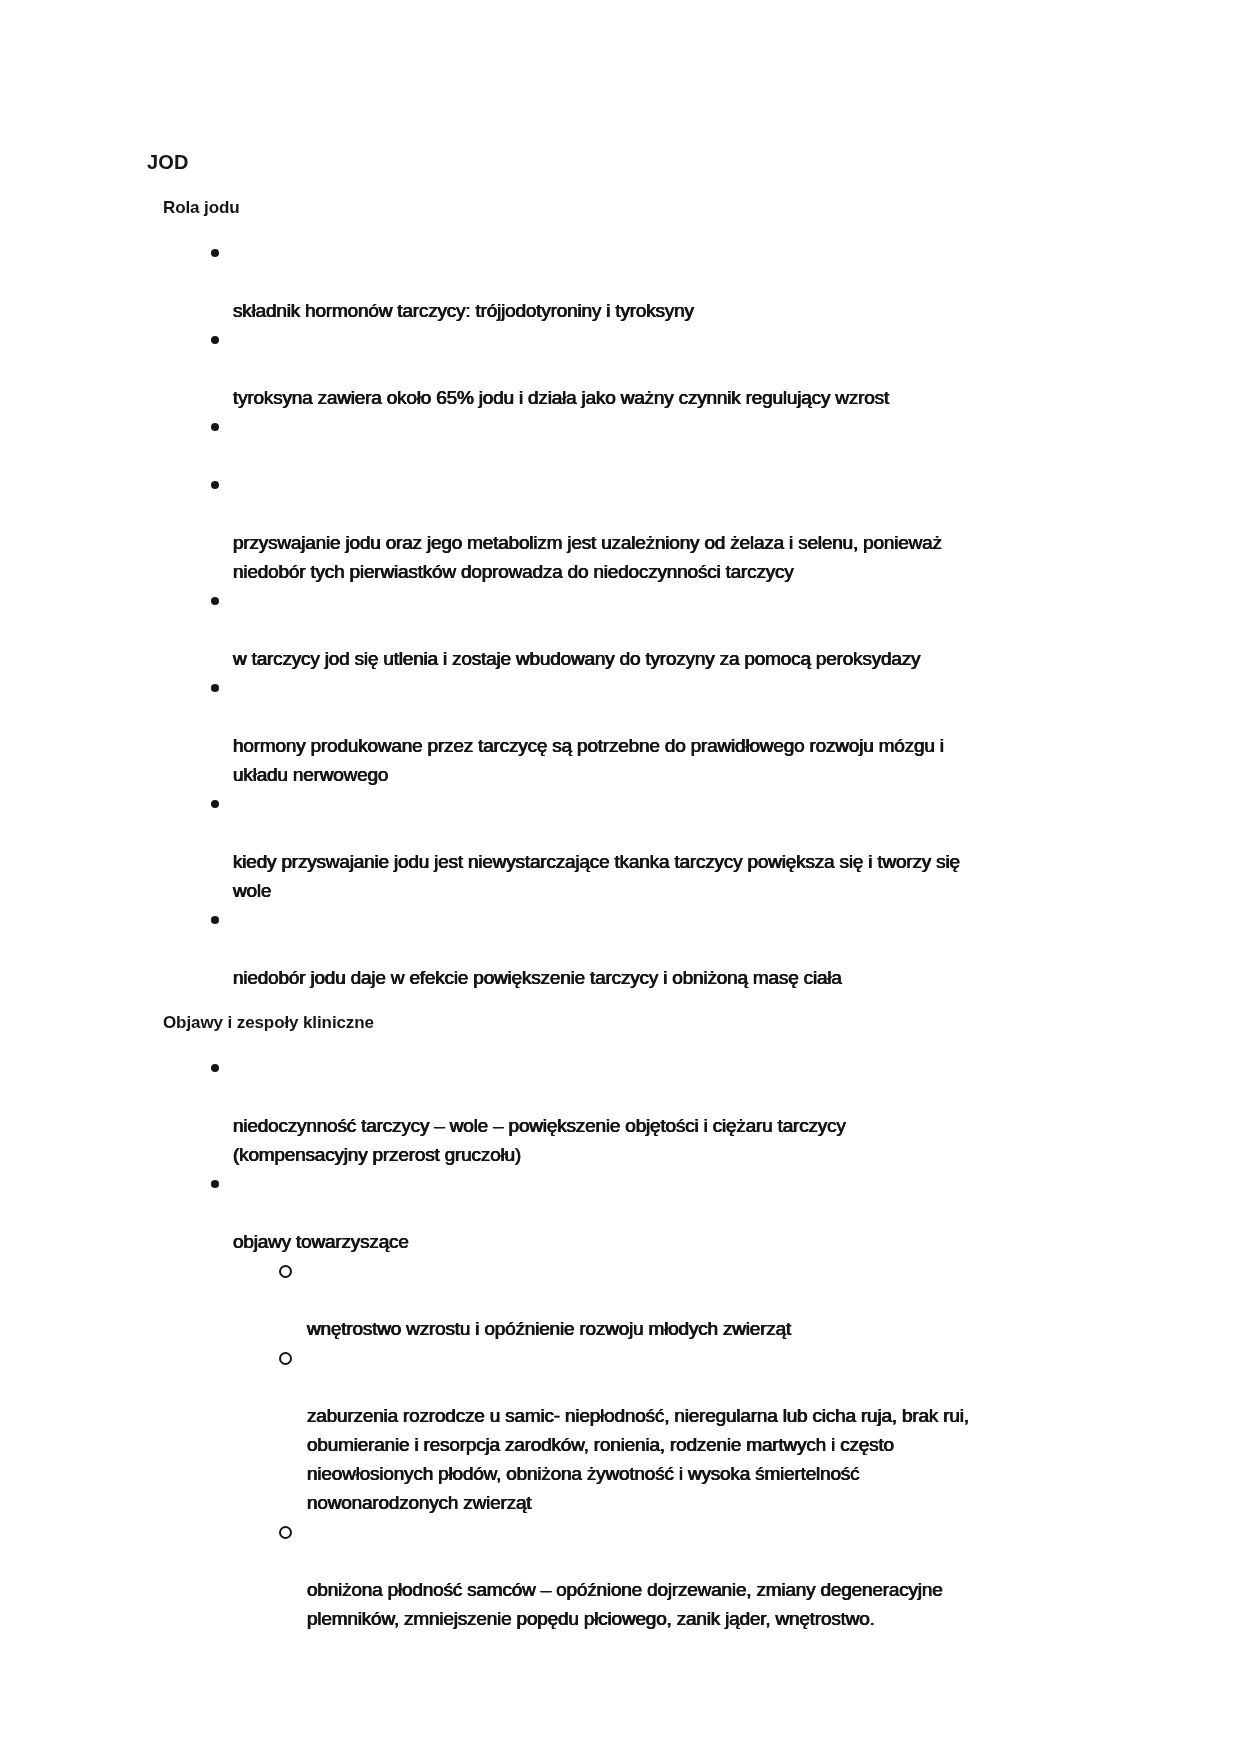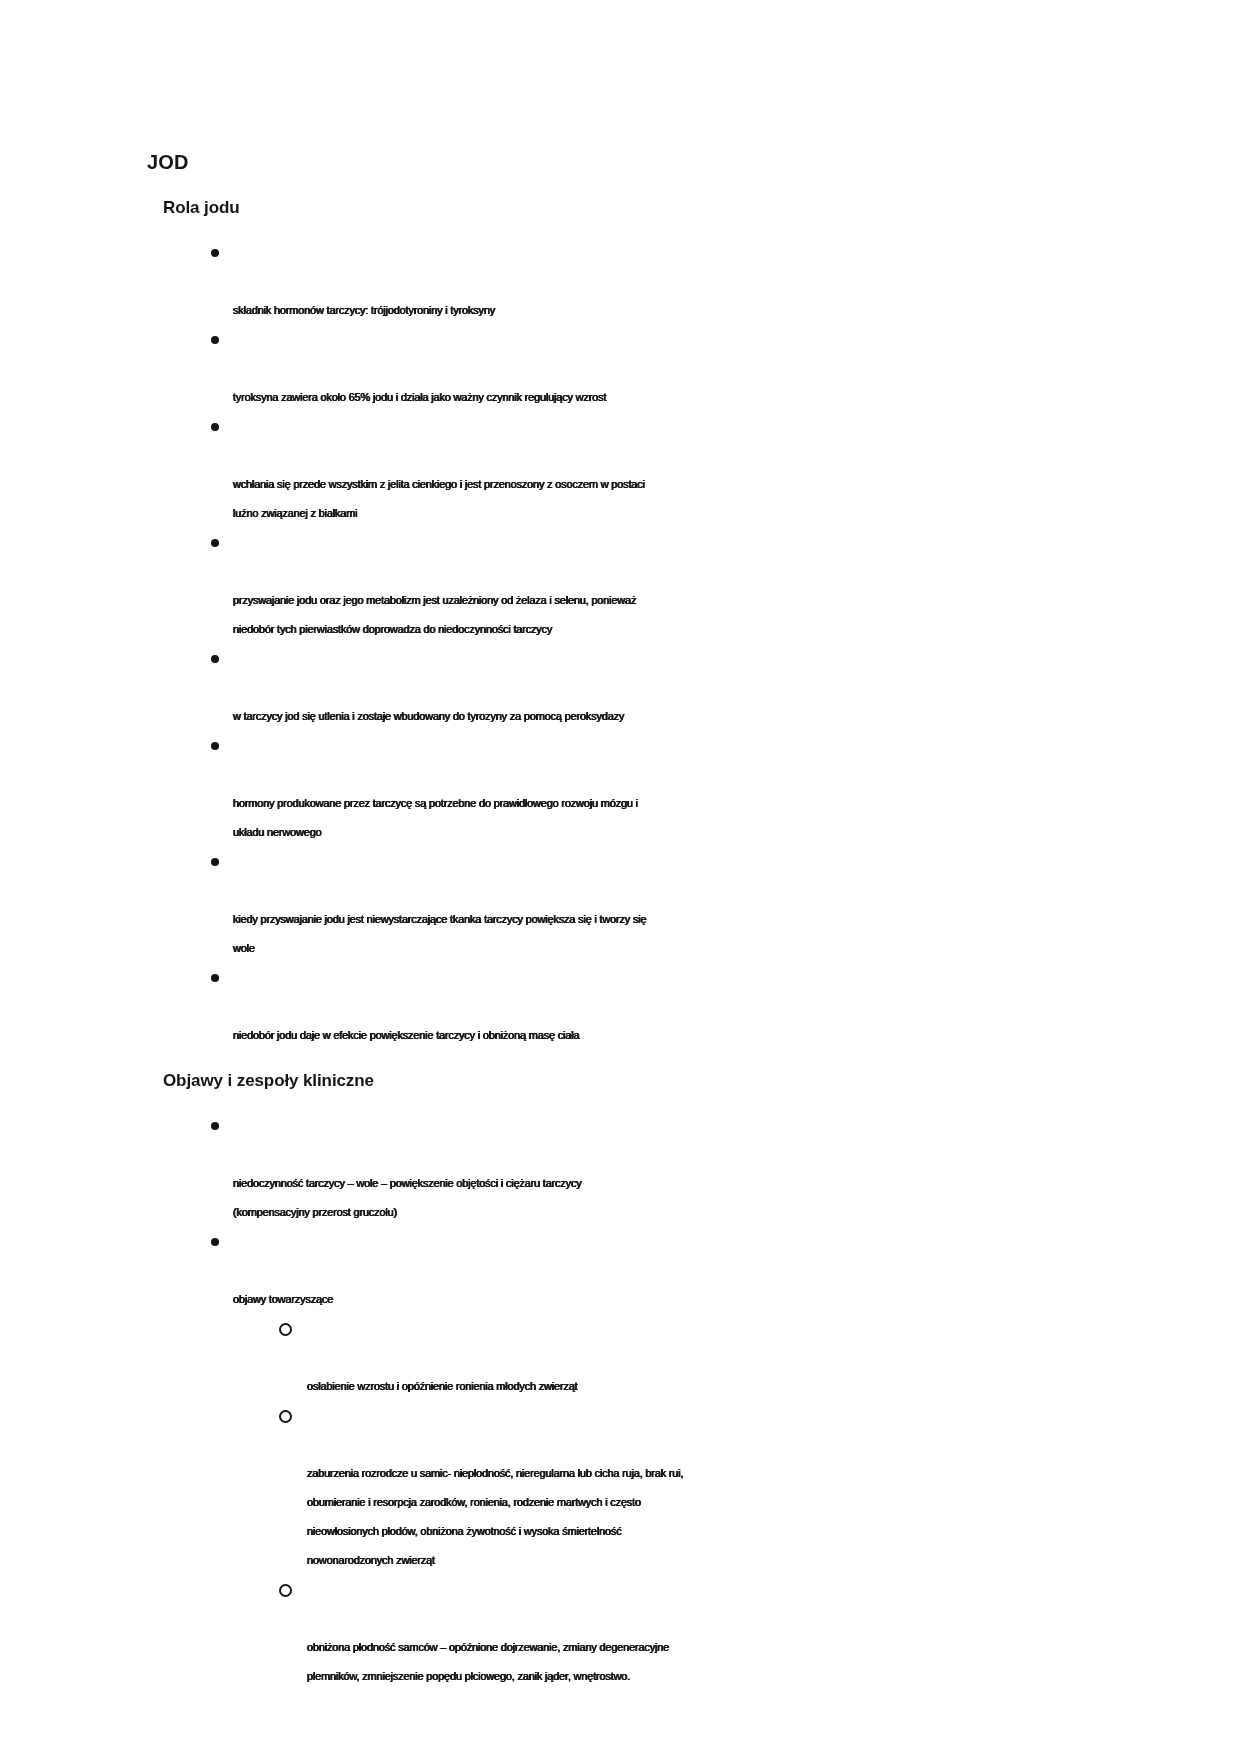--- a/index.html
+++ b/index.html
@@ -29,21 +29,21 @@
     font-weight: bold;
     letter-spacing: -0.1px;
   }
   .item-list {
     margin: 0;
     padding: 0;
     list-style: none;
   }
   .list-item {
     position: relative;
-    font-size: 11px;
+    font-size: 19px;
     line-height: 29px;
     font-weight: normal;
     letter-spacing: -0.2px;
     white-space: pre-line;
     
     text-shadow: 0.45px 0 0 #151515, -0.45px 0 0 #151515;
   }
   .level-1 { padding-left: 86px;  width: 790px; }
   .level-2 { padding-left: 160px; width: 740px; }
   .marker {
@@ -84,22 +84,20 @@
   </li>
 
   <li class="list-item level-1">
     <span class="marker dot"></span>
     <span class="item-text">tyroksyna zawiera około 65% jodu i działa jako ważny czynnik regulujący wzrost</span>
   </li>
 
 
   <li class="list-item level-1">
     <span class="marker dot"></span>
-    <span class="item-text">wchłania się przede wszystkim z jelita cienkiego i jest przenoszony z osoczem w postaci
-luźno związanej z białkami</span>
   </li>
 
   <li class="list-item level-1">
     <span class="marker dot"></span>
     <span class="item-text">przyswajanie jodu oraz jego metabolizm jest uzależniony od żelaza i selenu, ponieważ
 niedobór tych pierwiastków doprowadza do niedoczynności tarczycy</span>
   </li>
 
   <li class="list-item level-1">
     <span class="marker dot"></span>
@@ -134,21 +132,21 @@
 (kompensacyjny przerost gruczołu)</span>
   </li>
 
   <li class="list-item level-1">
     <span class="marker dot"></span>
     <span class="item-text">objawy towarzyszące</span>
   </li>
 
   <li class="list-item level-2">
     <span class="marker circle"></span>
-    <span class="item-text">osłabienie wzrostu i opóźnienie ronienia młodych zwierząt</span>
+    <span class="item-text">wnętrostwo wzrostu i opóźnienie rozwoju młodych zwierząt</span>
   </li>
 
   <li class="list-item level-2">
     <span class="marker circle"></span>
     <span class="item-text">zaburzenia rozrodcze u samic- niepłodność, nieregularna lub cicha ruja, brak rui,
 obumieranie i resorpcja zarodków, ronienia, rodzenie martwych i często
 nieowłosionych płodów, obniżona żywotność i wysoka śmiertelność
 nowonarodzonych zwierząt</span>
   </li>
 

